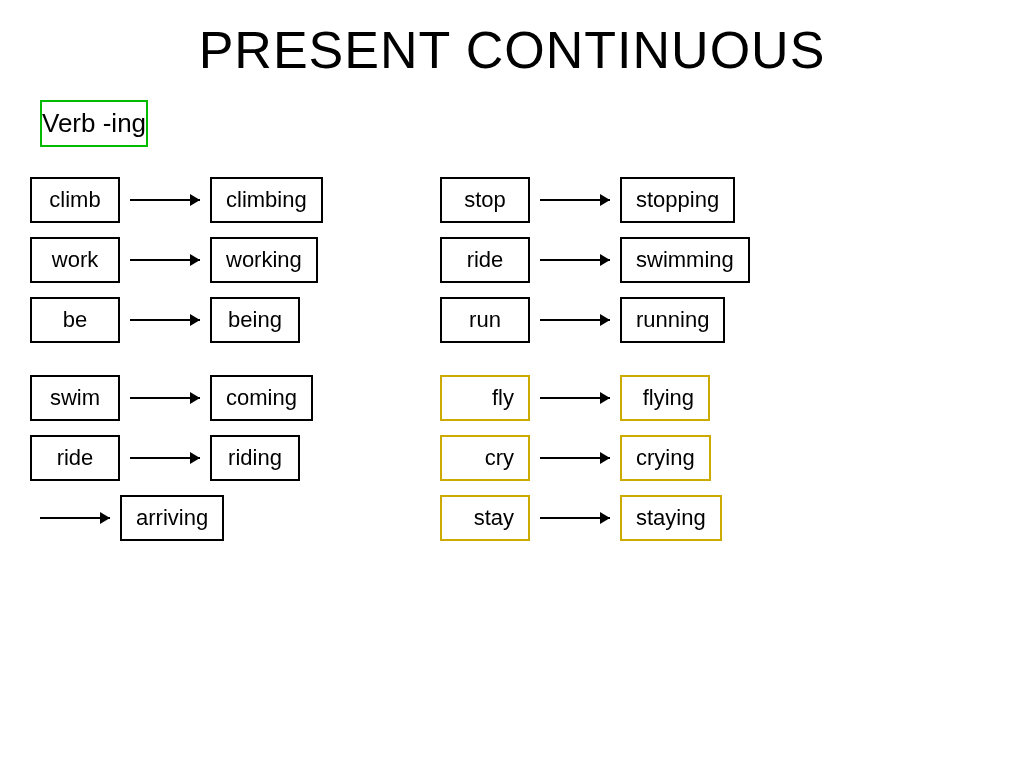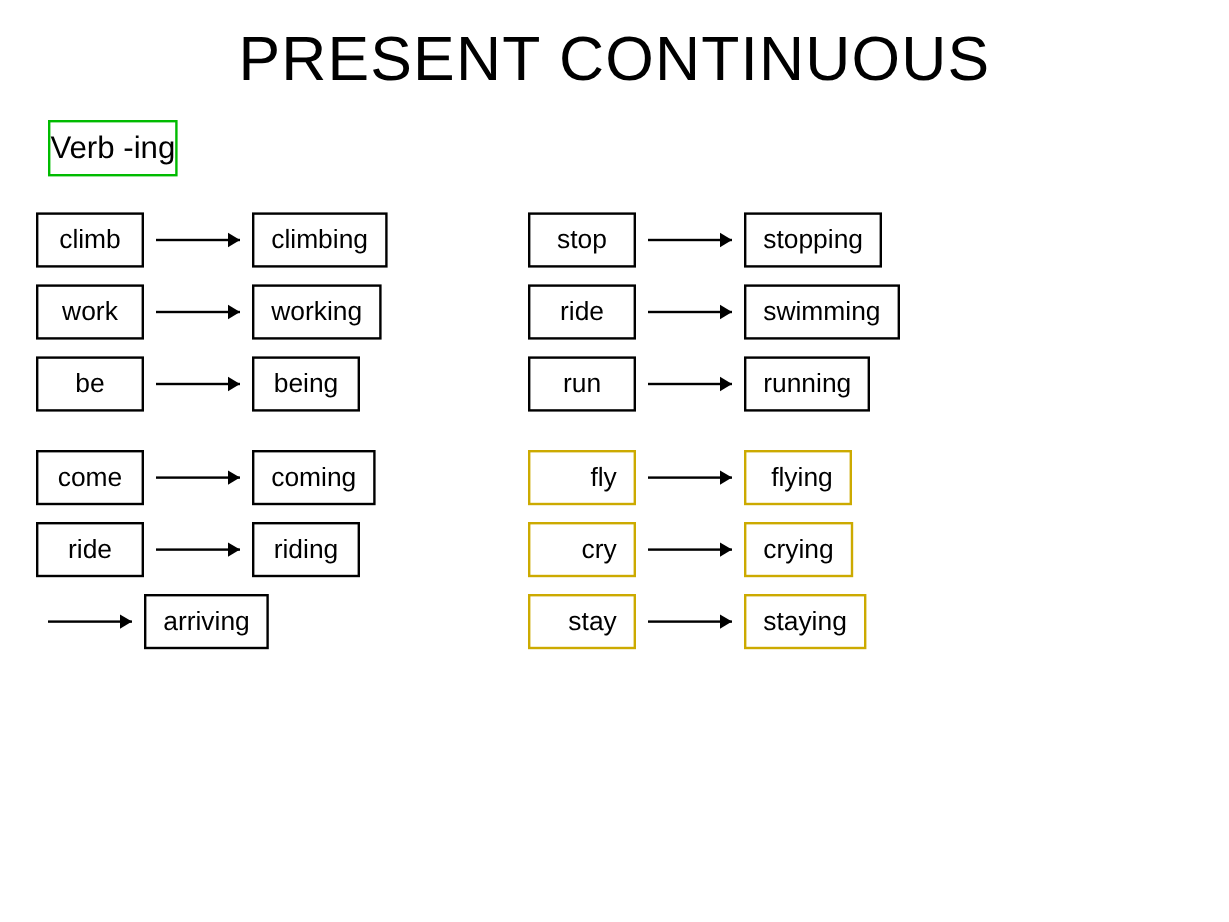--- a/index.html
+++ b/index.html
@@ -145,21 +145,21 @@
             <div class="arrow-line"></div>
           </div>
           <div class="word-box">being</div>
         </div>
       </div>
 
       <div class="section-gap"></div>
 
       <div class="column">
         <div class="pair-row">
-          <div class="word-box">come</div>
+          <div class="word-box">swim</div>
           <div class="arrow">
             <div class="arrow-line"></div>
           </div>
           <div class="word-box">coming</div>
         </div>
         <div class="pair-row">
           <div class="word-box">ride</div>
           <div class="arrow">
             <div class="arrow-line"></div>
           </div>

